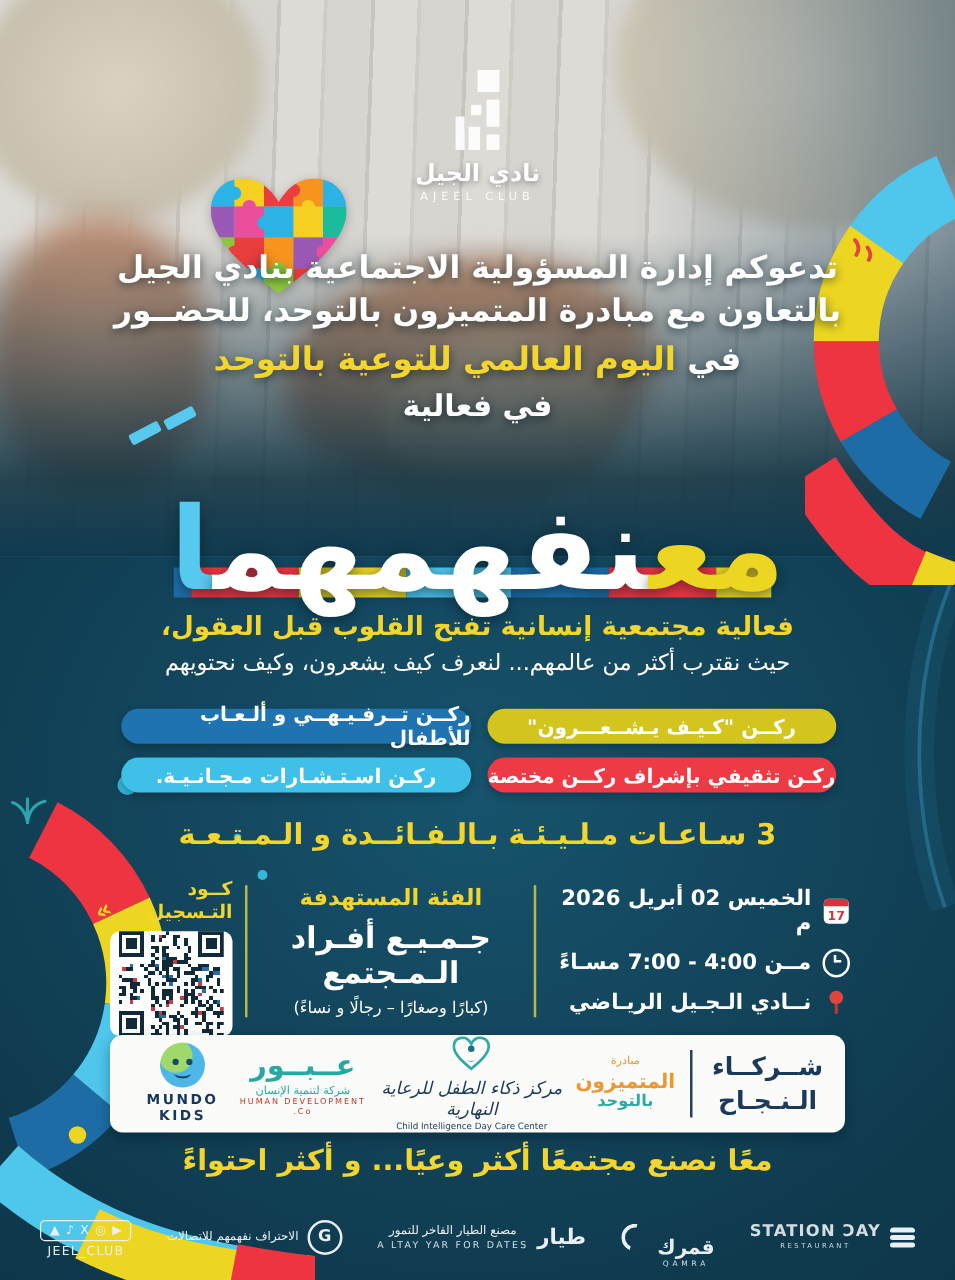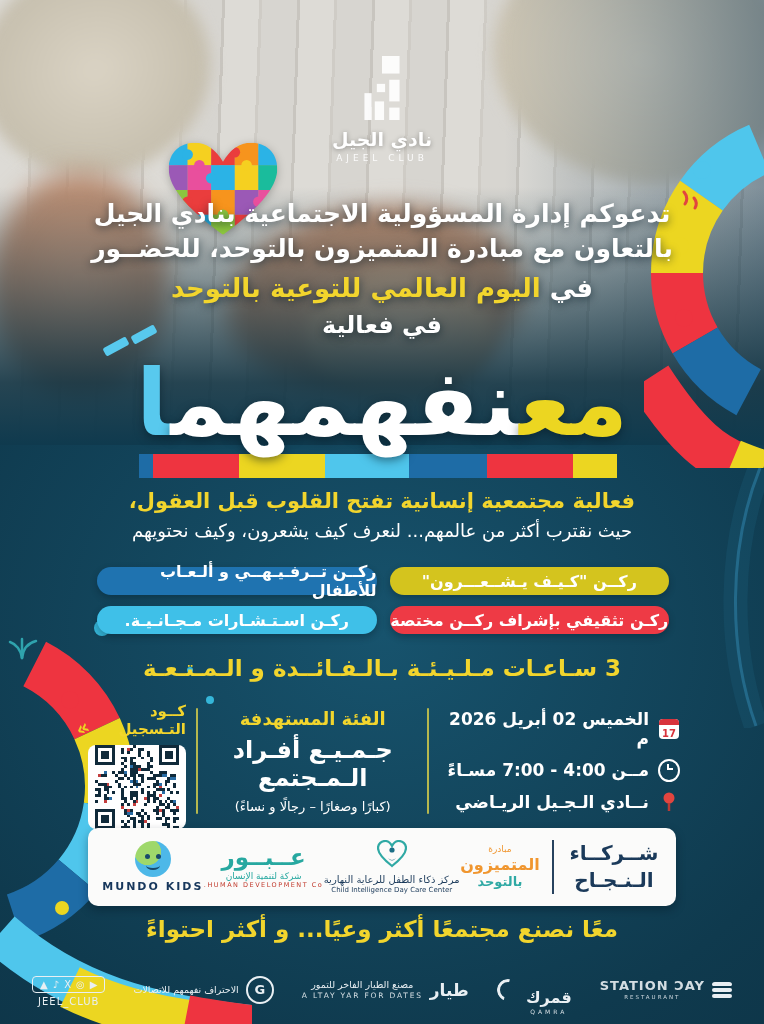--- a/index.html
+++ b/index.html
@@ -34,21 +34,21 @@
   
   .intro{position:absolute;left:0;right:0;top:197px;text-align:center;color:#fff;z-index:7;
     text-shadow:0 2px 8px rgba(5,25,35,.65);}
   .intro .l1,.intro .l2{font-size:25px;font-weight:700;line-height:1.38;}
   .intro .l3{font-size:26px;font-weight:700;margin-top:7px;}
   .intro .l3 .hl{color:#f2d52d;}
   .intro .l4{font-size:24px;font-weight:700;margin-top:8px;}
   
   .headline{position:absolute;left:0;right:0;top:352px;height:160px;text-align:center;z-index:7;}
   .bigword{position:relative;z-index:2;direction:rtl;font-size:92px;font-weight:700;line-height:1.12;
-    text-shadow:0 3px 10px rgba(4,22,32,.5);}
+    text-shadow:0 3px 10px rgba(4,22,32,.5);margin-top:36px;}
   .bigword .y{color:#ecd621;} .bigword .w{color:#ffffff;} .bigword .b{color:#58c9ee;}
   .underline{position:absolute;left:139px;top:102px;height:24px;display:flex;z-index:1;}
   .useg{height:100%;}
   .dash{position:absolute;width:26px;height:9px;background:#58c9ee;border-radius:2px;z-index:3;}
   .dash1{left:103px;top:-10px;transform:rotate(-28deg);}
   .dash2{left:131px;top:-22px;transform:rotate(-28deg);}
   
   .desc{position:absolute;left:0;right:0;top:489px;text-align:center;z-index:7;}
   .desc .d1{color:#f2d52d;font-size:21px;font-weight:700;}
   .desc .d2{color:#fff;font-size:18px;margin-top:7px;}
@@ -83,21 +83,21 @@
   .partners{position:absolute;left:88px;top:828px;width:588px;height:78px;background:#fbfbfa;border-radius:10px;
     display:flex;direction:rtl;align-items:center;padding:0 14px;box-sizing:border-box;gap:12px;z-index:7;
     box-shadow:0 4px 10px rgba(3,18,28,.35);}
   .ptitle{color:#1b3a5a;font-weight:700;font-size:20px;text-align:center;line-height:1.35;width:96px;}
   .pdiv{width:2px;height:54px;background:#27425e;}
   .plogos{flex:1;display:flex;align-items:center;justify-content:space-around;direction:rtl;}
   .plogo{text-align:center;line-height:1.2;}
   .lg-mot .sm{font-size:9px;color:#f0962f;}
   .lg-mot .mn{font-size:16px;font-weight:700;color:#f0962f;}
   .lg-mot .sb{font-size:13px;font-weight:700;color:#2fa9a4;}
-  .lg-child .ar{font-size:10px;color:#1b3a5a;margin-top:2px;}
+  .lg-child .ar{font-size:14px;color:#1b3a5a;margin-top:2px;font-style:italic;}
   .lg-child .en{font-size:7px;color:#1b3a5a;}
   .lg-obour .mn{font-size:23px;font-weight:700;color:#27a8a0;}
   .lg-obour .ar{font-size:9px;color:#27a8a0;}
   .lg-obour .en{font-size:6.5px;color:#c0392b;letter-spacing:1.5px;}
   .lg-mundo .tx{font-size:11px;font-weight:700;color:#17375c;letter-spacing:2px;margin-top:3px;}
   .globe{width:36px;height:36px;margin:0 auto;border-radius:50%;position:relative;
     background:radial-gradient(circle at 35% 30%,#9fd86b 0 38%,#4db8e8 40% 100%);}
   .globe::before{content:"";position:absolute;left:10px;top:13px;width:5px;height:5px;border-radius:50%;background:#184a6b;box-shadow:11px 0 0 #184a6b;}
   .globe::after{content:"";position:absolute;left:11px;top:20px;width:14px;height:7px;border-bottom:2.5px solid #184a6b;border-radius:50%;}
   

